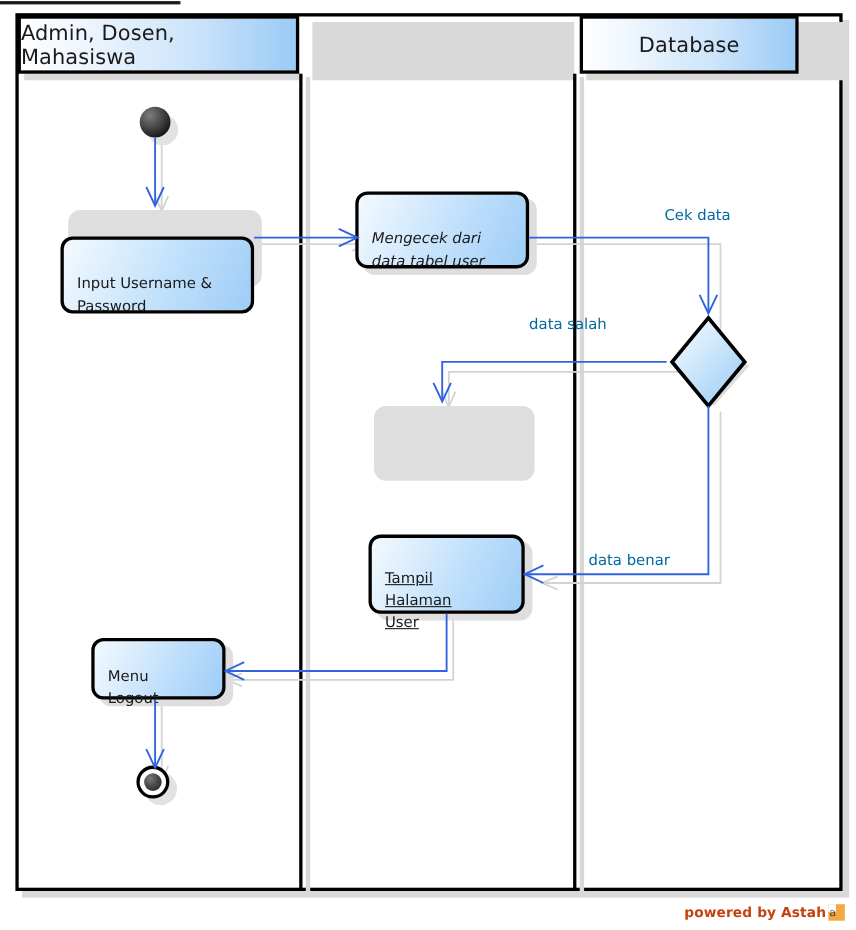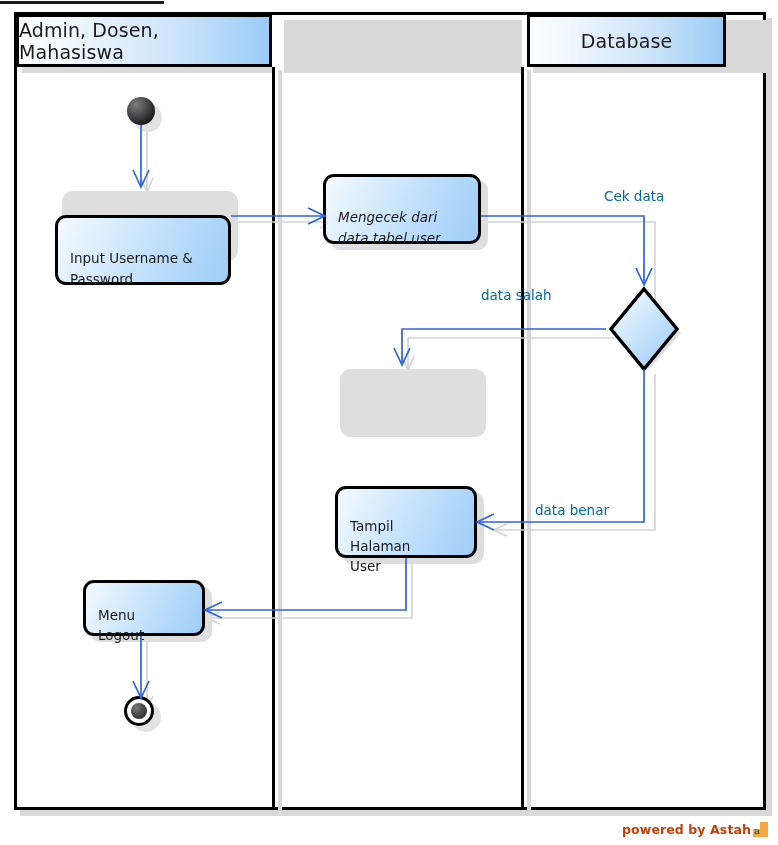--- a/index.html
+++ b/index.html
@@ -298,21 +298,21 @@
           <stop offset="0%" stop-color="#f6fbff"></stop>
           <stop offset="35%" stop-color="#d9edfd"></stop>
           <stop offset="100%" stop-color="#9ecdf7"></stop>
         </linearGradient>
       </defs>
       <polygon points="38,6 71,46 38,86 5,46" fill="url(#dgrad)" stroke="#000000" stroke-width="3.4" stroke-linejoin="miter"></polygon>
     </svg>
   </div>
 
 
-  <div class="node" style="left:335px; top:486px; width:142px; height:72px; padding-top:7px; line-height:20px;">
+  <div class="node" style="left:335px; top:486px; width:142px; height:72px; padding-top:7px; line-height:20px;text-decoration:underline;">
     <span>Tampil
 Halaman
 User</span>
   </div>
 
   <div class="node" style="left:83px; top:580px; width:122px; height:56px; padding-top:2px; line-height:20px;">
     <span>Menu
 Logout</span>
   </div>
 

